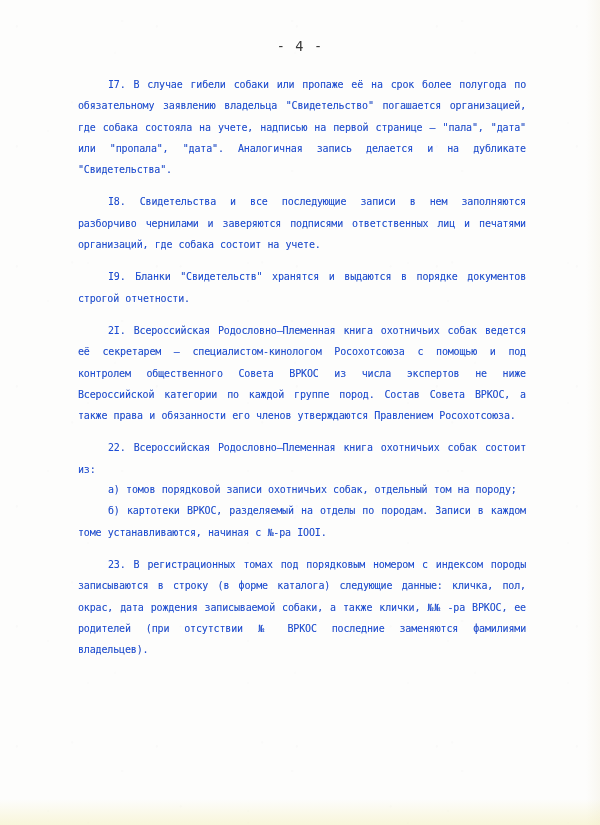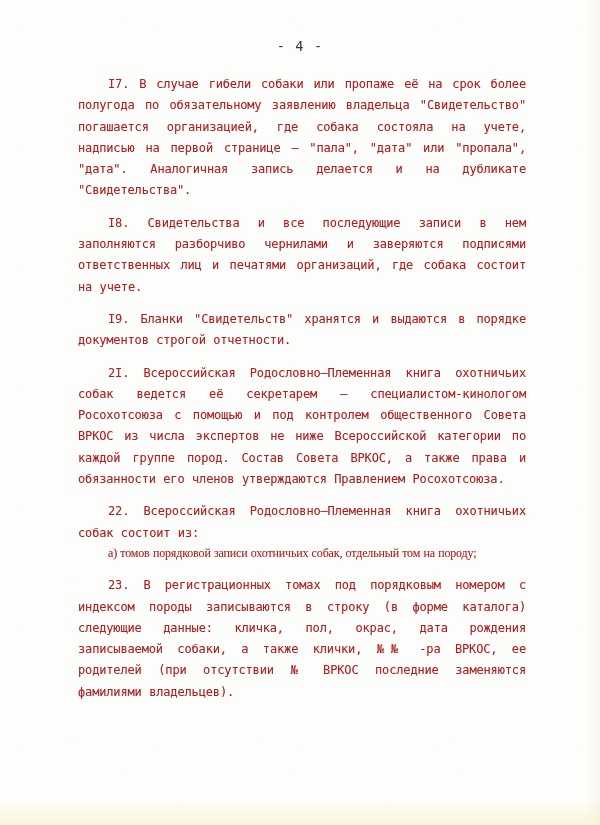--- a/index.html
+++ b/index.html
@@ -61,32 +61,32 @@
 
   .body-text {
     position: absolute;
     top: 74px;
     left: 78px;
     width: 448px;
   }
 
   .para {
     margin: 0 0 11px 0;
-    font-size: 12px;
+    font-size: 10px;
     line-height: 21.3px;
     text-align: justify;
     text-indent: 30px;
     letter-spacing: -0.15px;
     word-spacing: 0.4px;
-    color: #b91c1c;
+    color: #1d4ed8;
     white-space: pre-wrap;
   }
   .para:last-child { margin-bottom: 0; }
   
-  .para.tight { margin-top: -11px; font-family: Liberation Serif, serif; }
+  .para.tight { margin-top: -11px; }
   .para.tight-top { margin-bottom: 10px; }
 
   
   .para { text-shadow: 0 0 0.35px rgba(0,0,0,0.22); }
 </style>
 </head>
 <body>
 
 <div class="page">
 
@@ -94,20 +94,21 @@
 
   <div class="page-number">- 4 -</div>
 
   <div class="body-text">
     <p class="para">I7. В случае гибели собаки или пропаже её на срок более полугода по обязательному заявлению владельца "Свидетельство" погашается организацией, где собака состояла на учете, надписью на первой странице – "пала", "дата" или "пропала", "дата". Аналогичная запись делается и на дубликате "Свидетельства".</p>
     <p class="para">I8. Свидетельства и все последующие записи в нем заполняются разборчиво чернилами и заверяются подписями ответственных лиц и печатями организаций, где собака состоит на учете.</p>
     <p class="para">I9. Бланки "Свидетельств" хранятся и выдаются в порядке документов строгой отчетности.</p>
     <p class="para">2I. Всероссийская Родословно–Племенная книга охотничьих собак ведется её секретарем – специалистом-кинологом Росохотсоюза с помощью и под контролем общественного Совета ВРКОС из числа экспертов не ниже Всероссийской категории по каждой группе пород. Состав Совета ВРКОС, а также права и обязанности его членов утверждаются Правлением Росохотсоюза.</p>
     <p class="para tight-top">22. Всероссийская Родословно–Племенная книга охотничьих собак состоит из:</p>
     <p class="para tight">а) томов порядковой записи охотничьих собак, отдельный том на породу;</p>
+    <p class="para tight">б) картотеки ВРКОС, разделяемый на отделы по породам. Записи в каждом томе устанавливаются, начиная с №-ра IOOI.</p>
     <p class="para">23. В регистрационных томах под порядковым номером с индексом породы записываются в строку (в форме каталога) следующие данные: кличка, пол, окрас, дата рождения записываемой собаки, а также клички, №№ -ра ВРКОС, ее родителей (при отсутствии № ВРКОС последние заменяются фамилиями владельцев).</p>
 
   </div>
 
   <div class="edge-tint-right"></div>
   <div class="edge-tint-bottom"></div>
 
 </div>
 
 </body></html>

